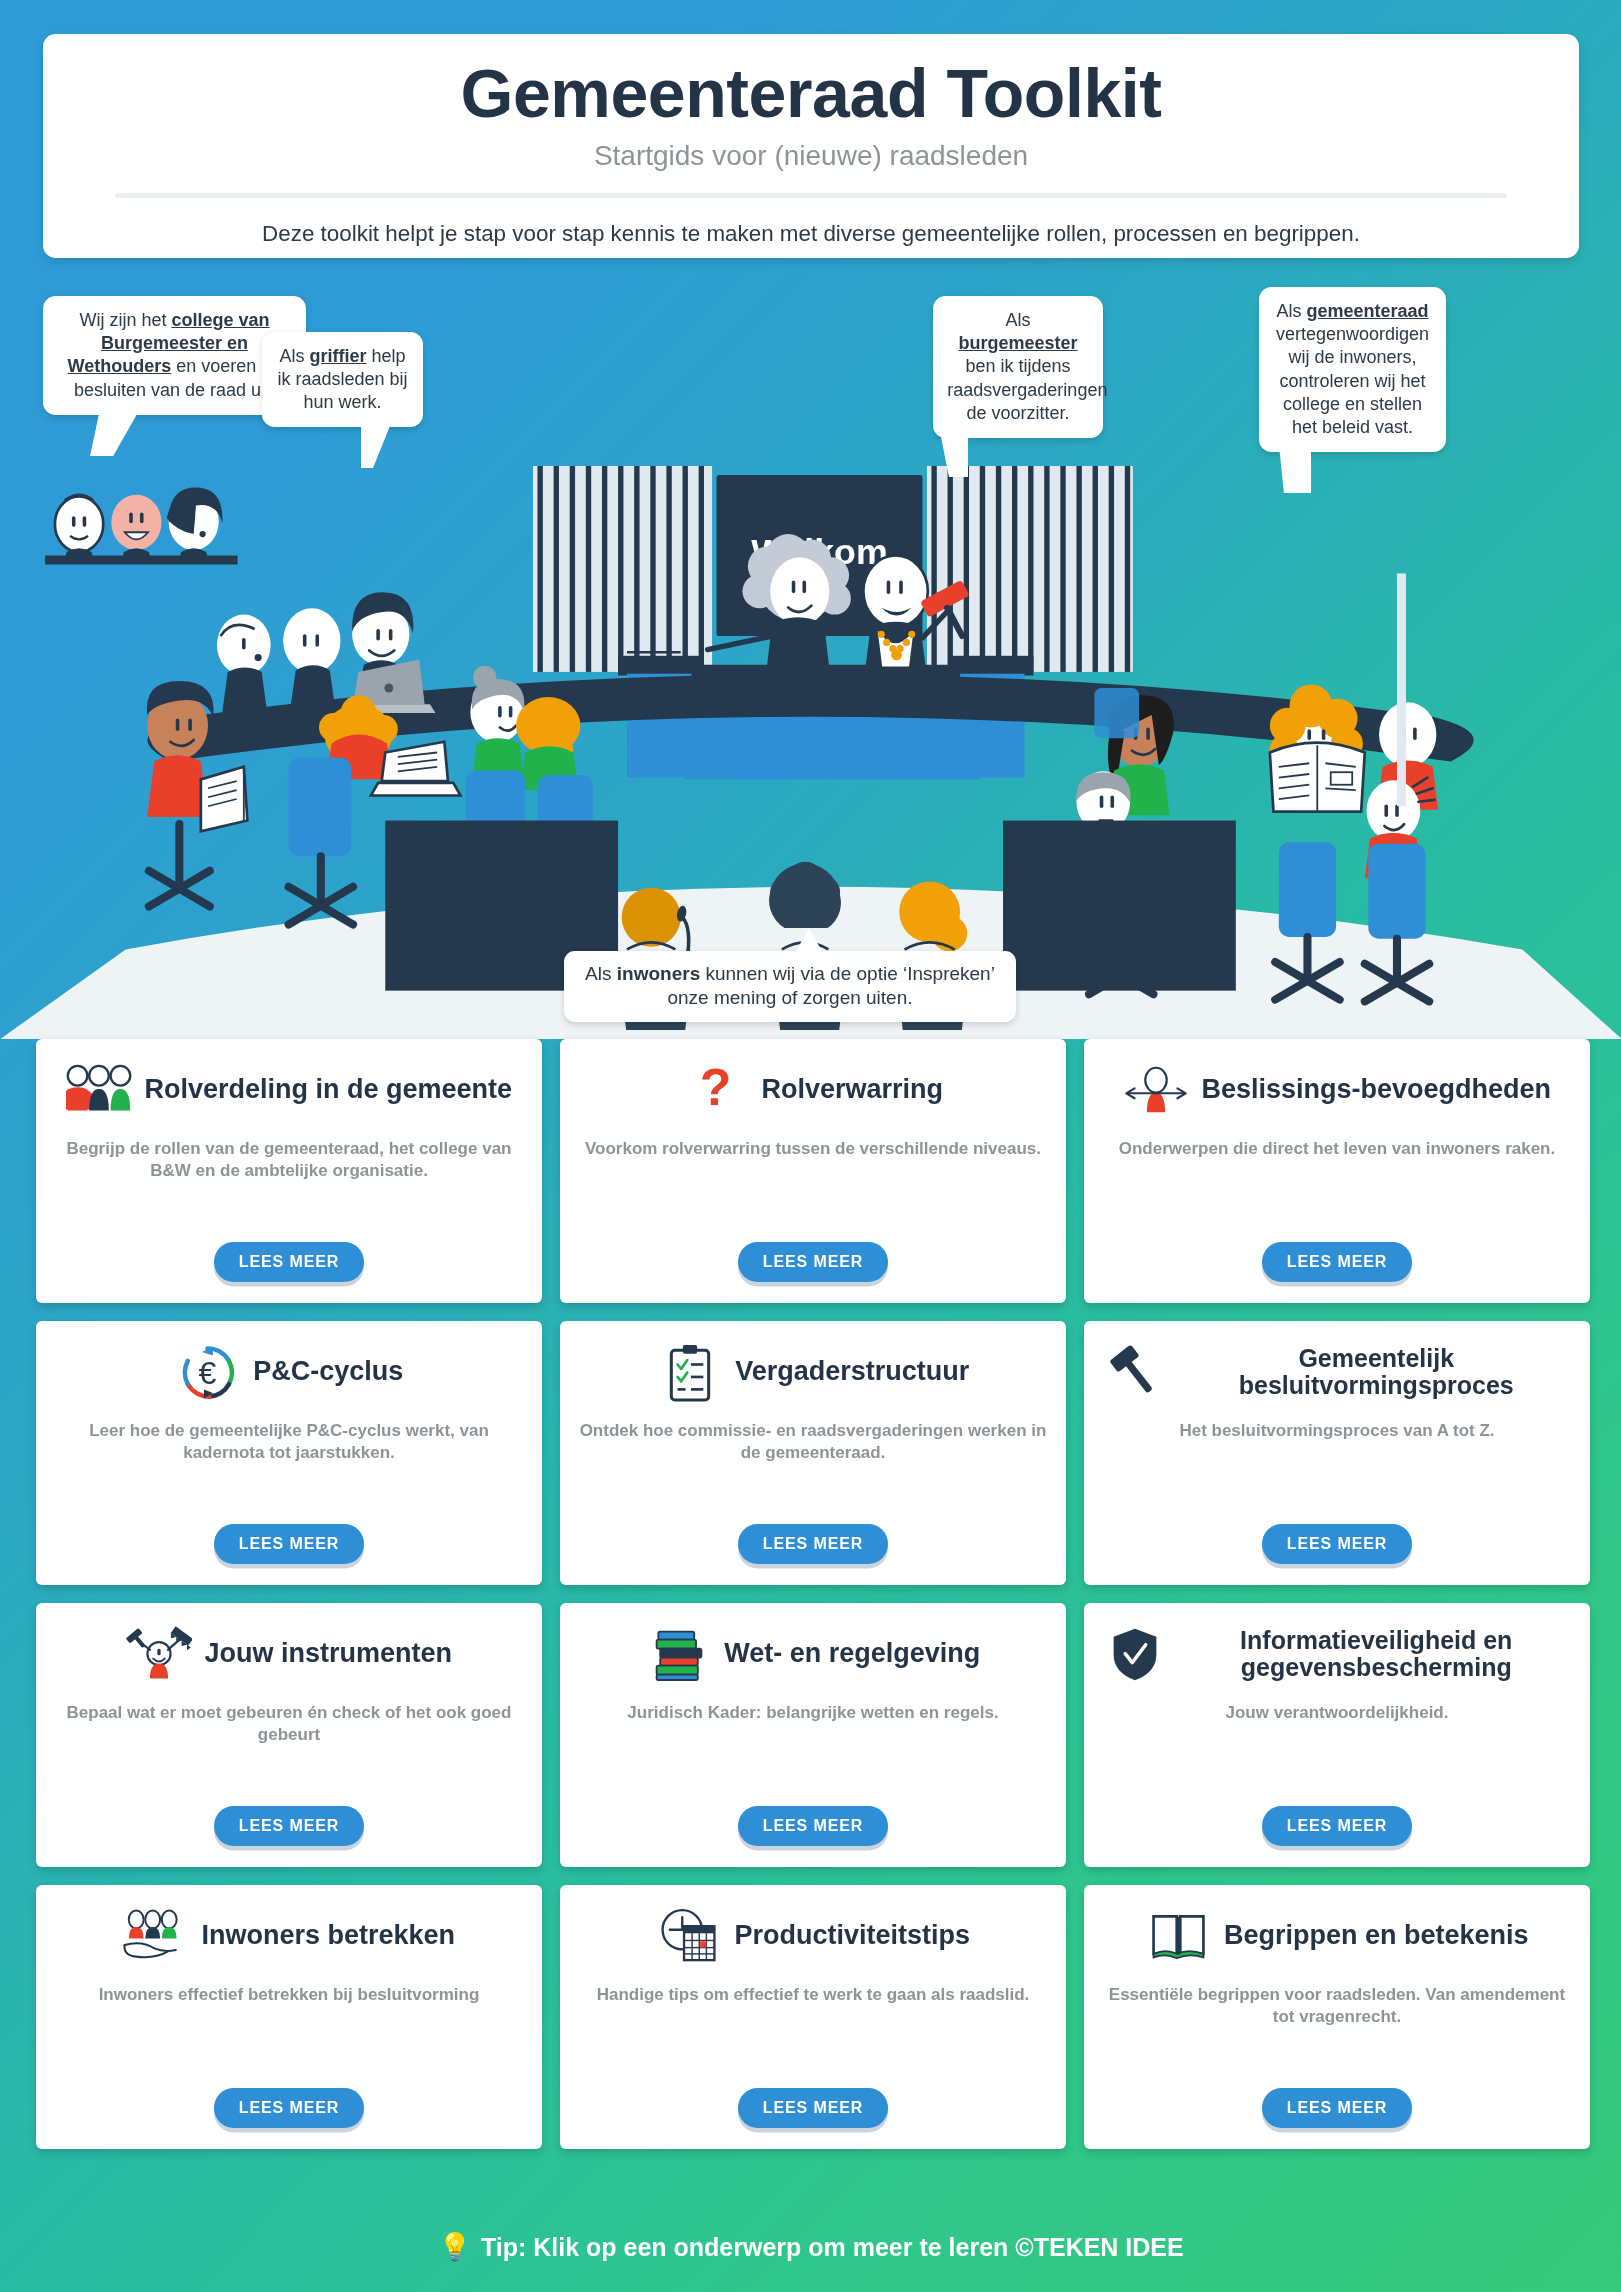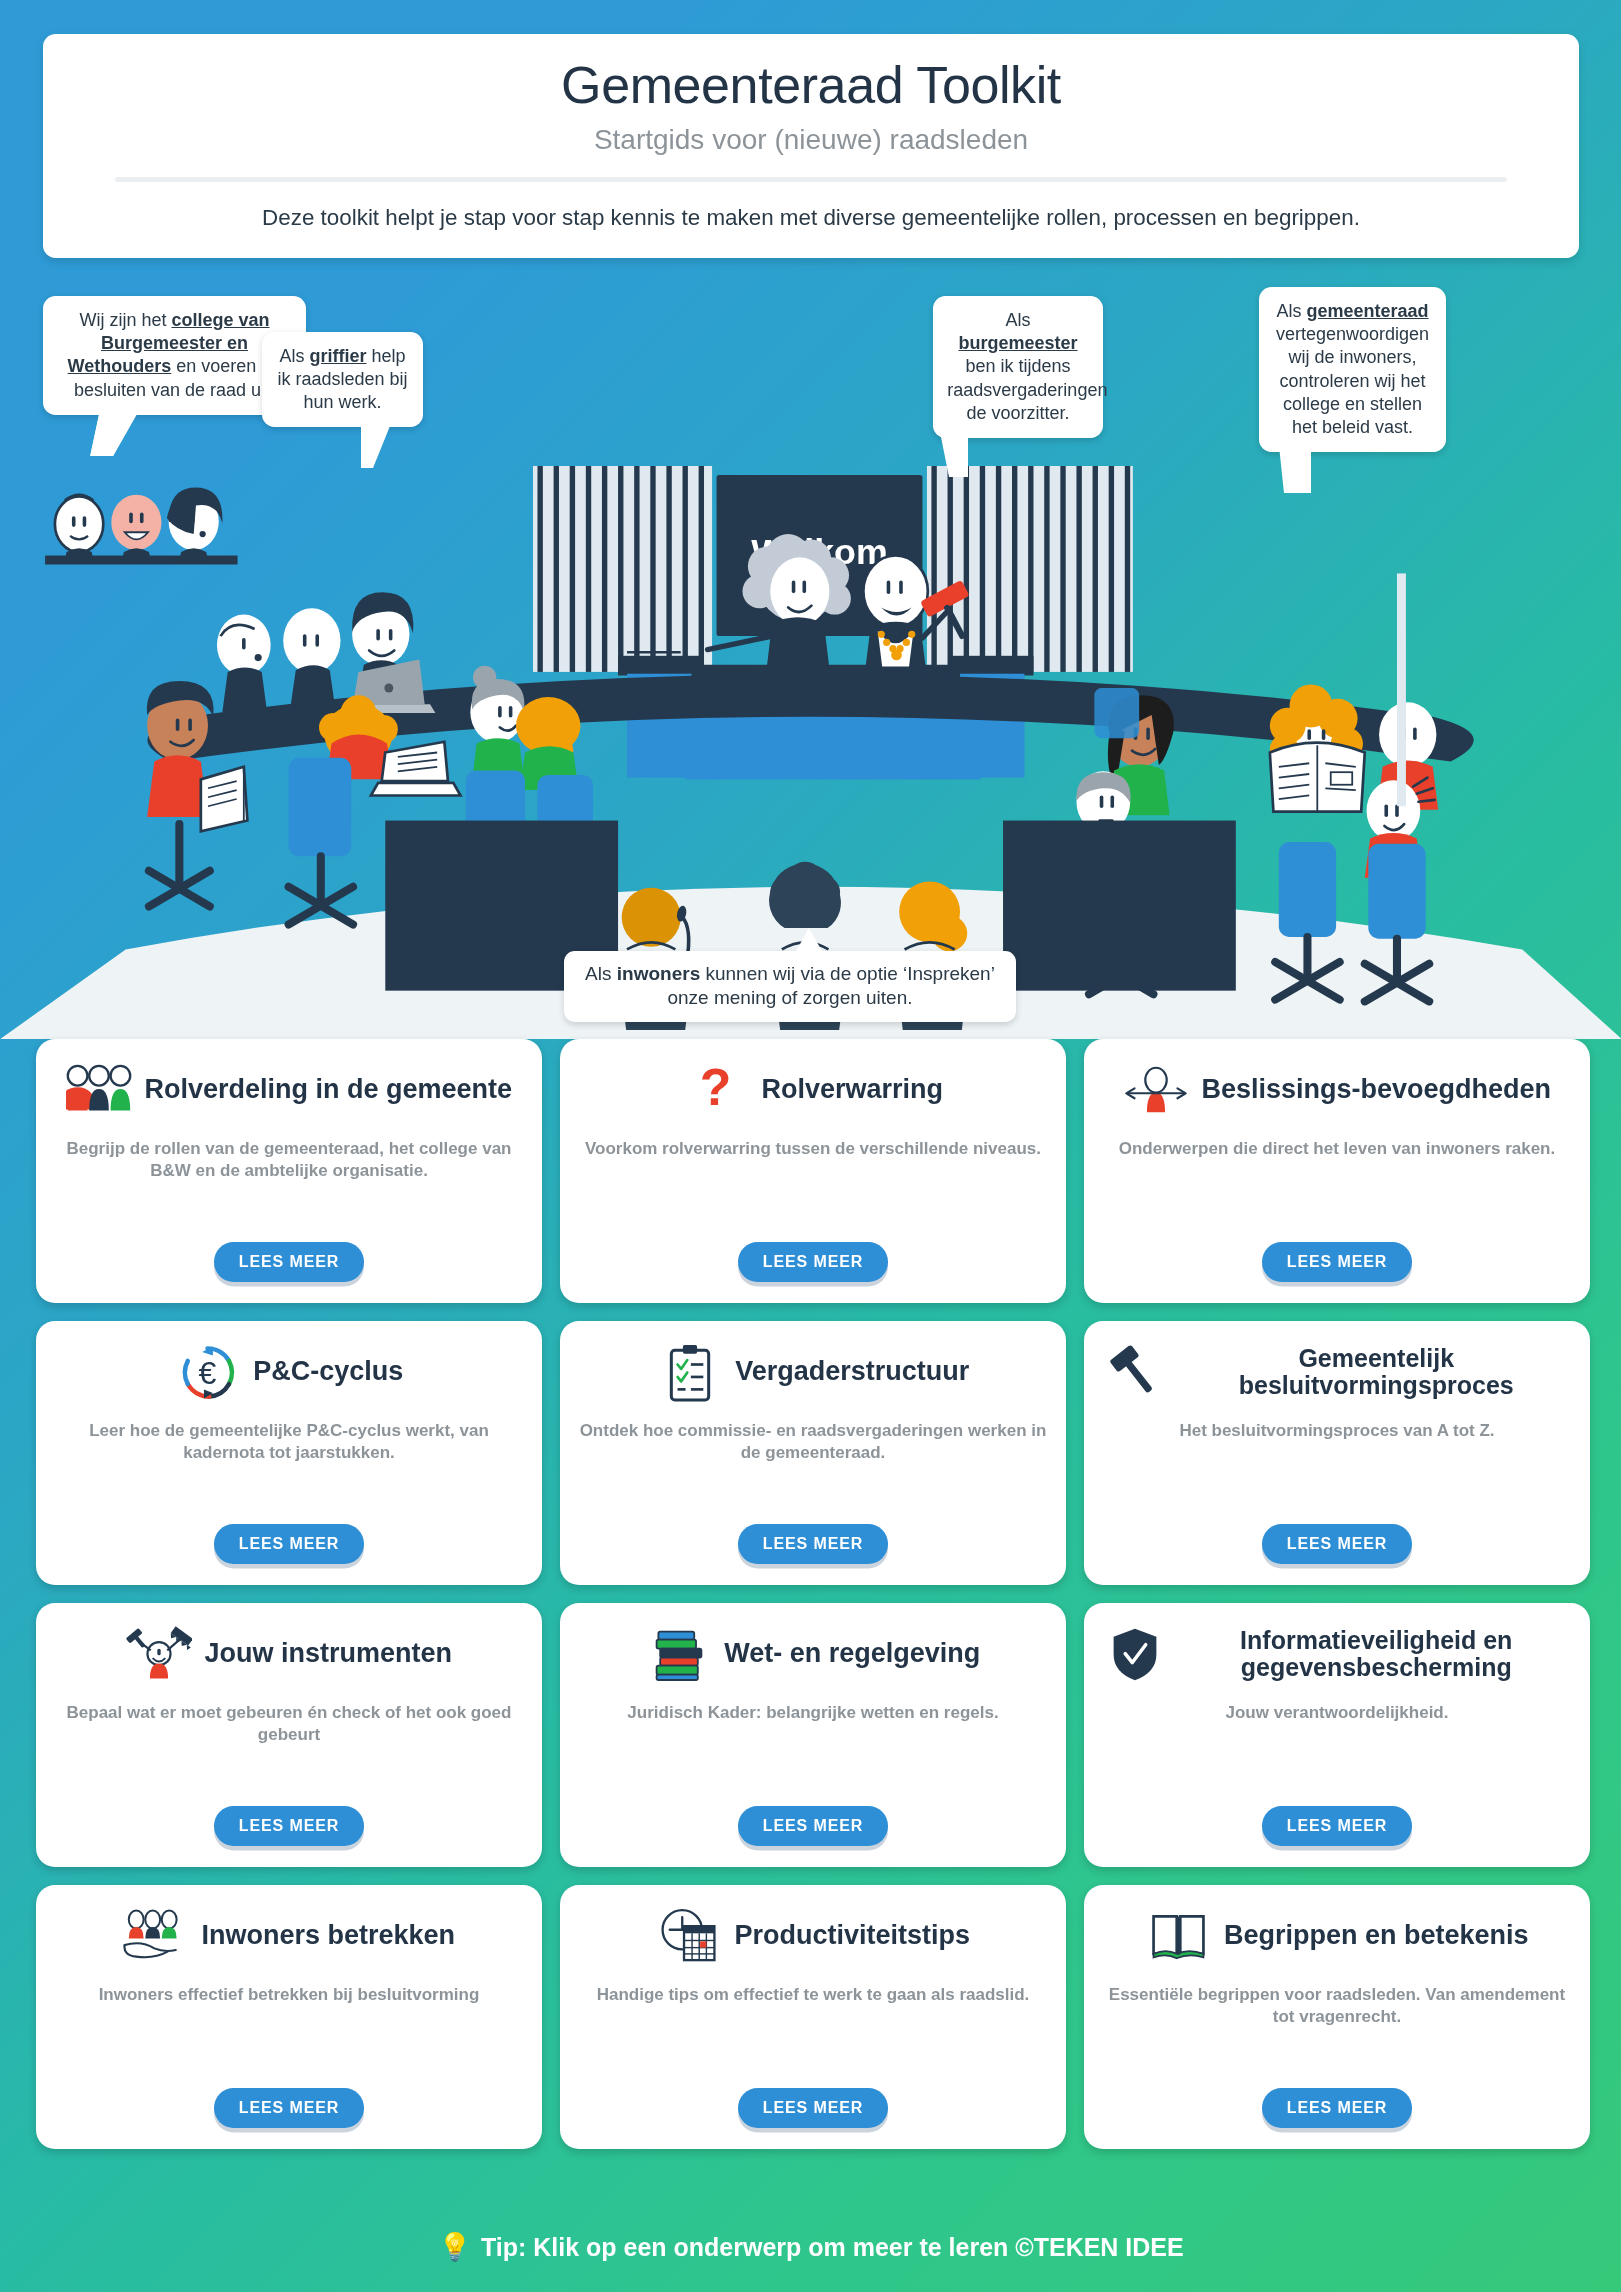--- a/index.html
+++ b/index.html
@@ -15,21 +15,21 @@
 
   
   .header-card {
     position: absolute; left: 43px; top: 34px; width: 1536px; height: 224px;
     background: #ffffff; border-radius: 12.5px;
     box-shadow: 0 3.6px 9px rgba(0,0,0,0.13);
     text-align: center;
     padding-top: 25px;
   }
   .main-title {
-    font-size: 52px; font-weight: normal; color: #243447;
+    font-size: 68px; font-weight: bold; color: #243447;
     letter-spacing: -0.4px; line-height: 1.0;
   }
   .sub-title {
     font-size: 28px; color: #8d9499; margin-top: 12.5px; font-weight: normal;
   }
   .hdr-divider {
     height: 4.5px; background: #eceff1; border-radius: 2.7px;
     margin: 21.5px 72px 0 72px;
   }
   .hdr-desc {
@@ -94,21 +94,21 @@
 
   
   .grid {
     position: absolute; left: 36px; top: 1039px;
     width: 1554px;
     display: grid;
     grid-template-columns: repeat(3, 1fr);
     gap: 18px 18px;
   }
   .card {
-    background: #ffffff; border-radius: 19px;
+    background: #ffffff; border-radius: 6px;
     box-shadow: 0 3.6px 8px rgba(0,0,0,0.16);
     padding: 16px 18px 21.5px 18px;
     display: flex; flex-direction: column;
     align-items: center;
     min-height: 264px;
     position: relative;
   }
   .card-head {
     display: flex; align-items: center; justify-content: center;
     gap: 12.5px; width: 100%; min-height: 70px;

